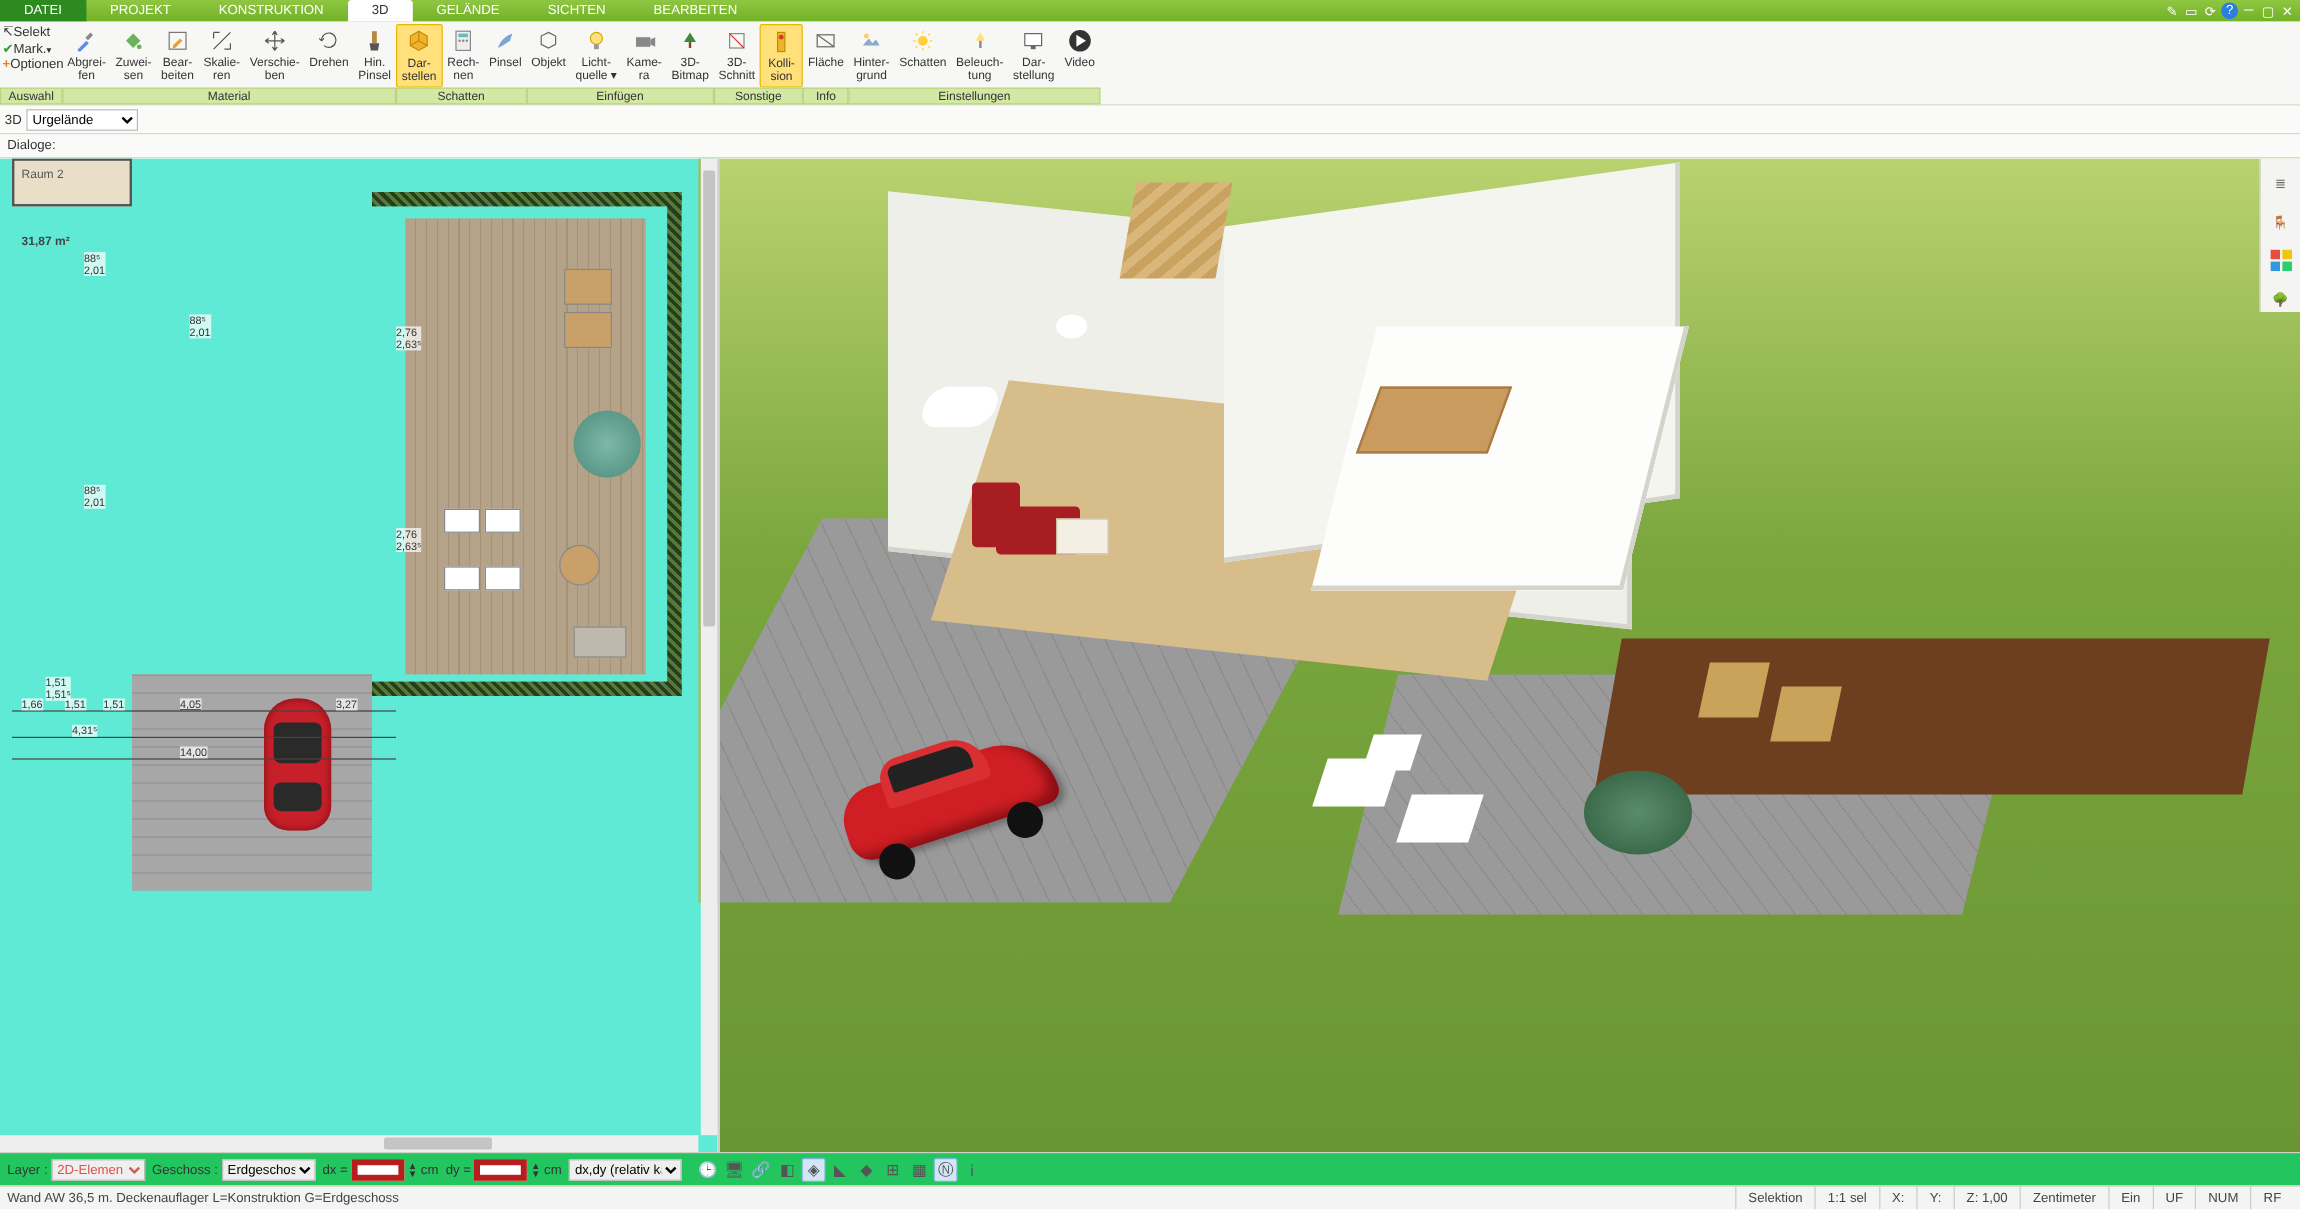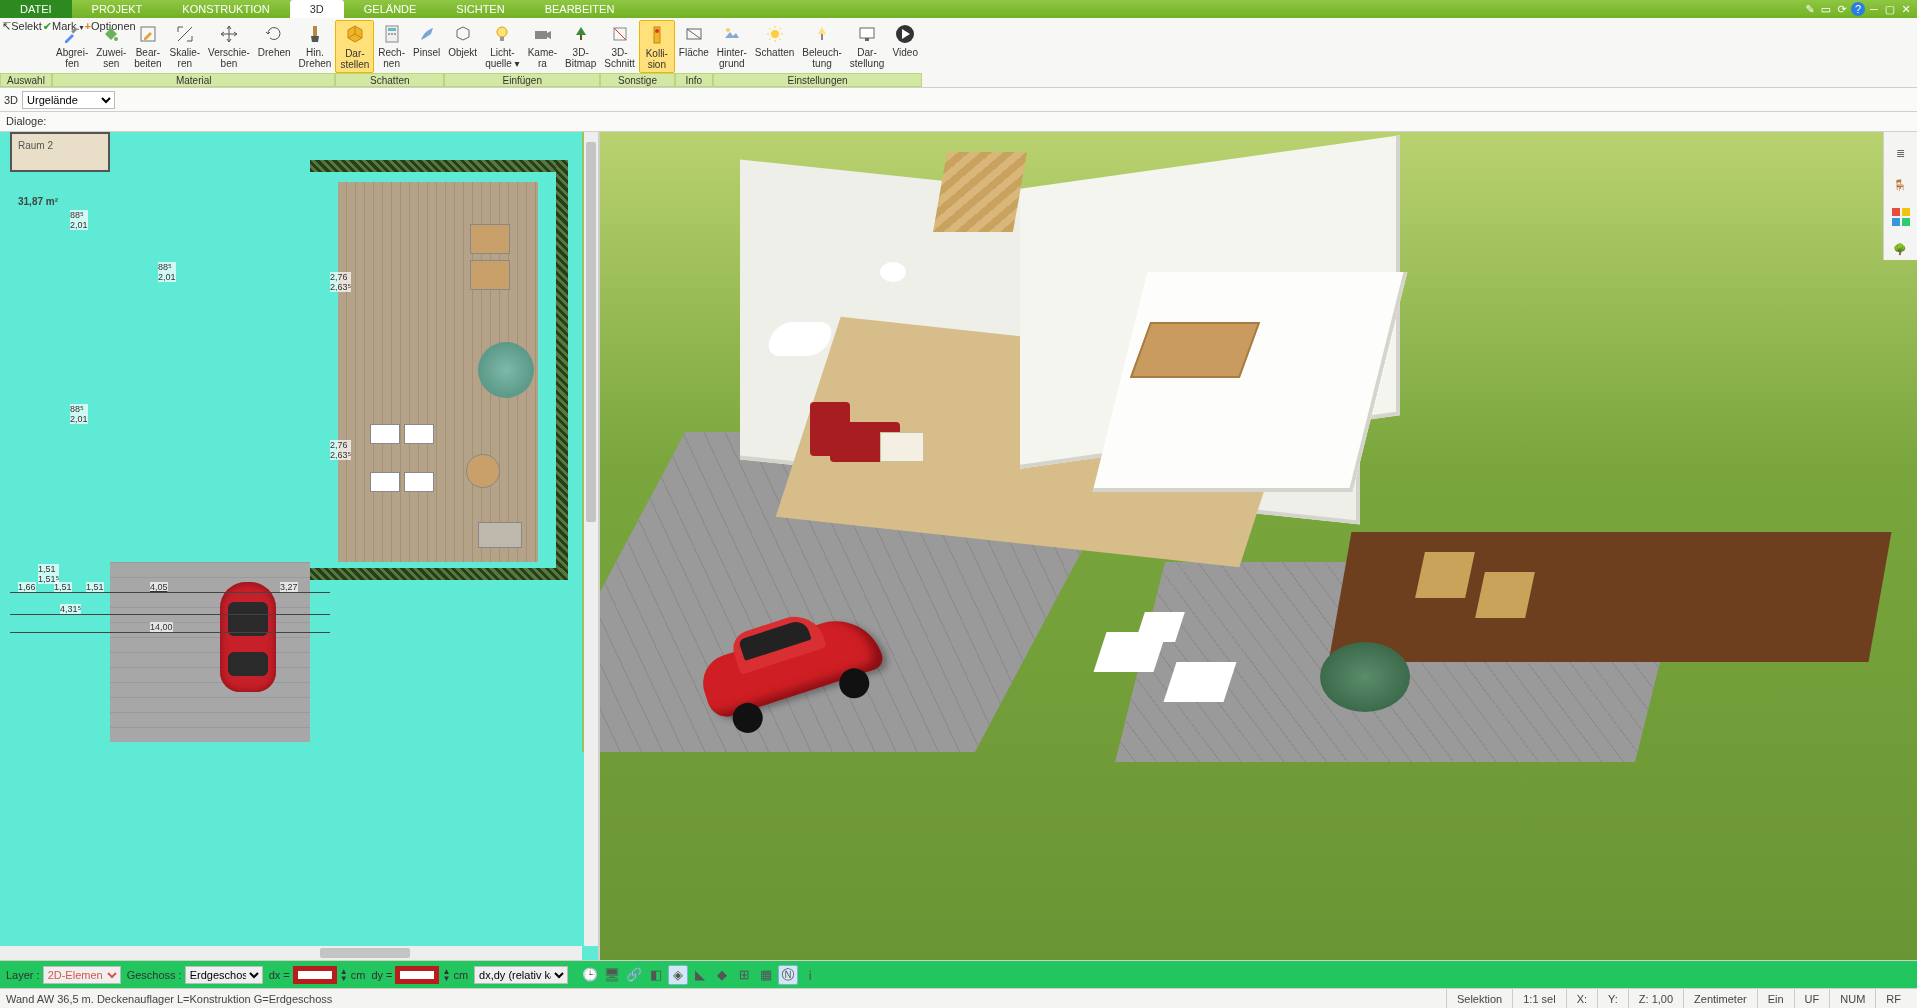--- a/index.html
+++ b/index.html
@@ -97,21 +97,21 @@
     <span>⟳</span>
     <span style="background:#2a7de1;border-radius:50%;">?</span>
     <span>─</span>
     <span>▢</span>
     <span>✕</span>
   </div>
 </div>
 
 <div class="ribbon">
   <div class="group" style="width:52px;">
-    <div class="items" style="flex-direction:row;gap:1px;width:100%;padding:2px;">
+    <div class="items" style="flex-direction:column;gap:1px;width:100%;padding:2px;">
       <div class="pl-btn sel"><span class="tick">↸</span><span>Selekt</span></div>
       <div class="pl-btn"><span class="tick" style="color:#2a9d2a">✔</span><span>Mark.</span><span style="font-size:8px;">▾</span></div>
       <div class="pl-btn"><span style="color:#e67e22;font-weight:bold;">+</span><span>Optionen</span></div>
     </div>
     <div class="group-label">Auswahl</div>
   </div>
 
   <div id="ribbon-groups" style="display:flex;">
       <div class="group">
         <div class="items">
@@ -173,21 +173,21 @@
             <div class="lbl">Drehen</div>
           </div>
           <div class="rbtn">
             <div class="ico">
               <svg width="20" height="20">
                 <rect x="8" y="2" width="4" height="10" fill="#b58843"></rect>
                 <path d="M6 12h8l-1 6H7z" fill="#555"></path>
               </svg>
             </div>
             <div class="lbl">Hin.
-Drehen</div>
+Pinsel</div>
           </div>
         </div>
         <div class="group-label">Material</div>
       </div>
       <div class="group">
         <div class="items">
           <div class="rbtn active">
             <div class="ico">
               <svg width="22" height="22">
                 <path d="M11 2l7 4v8l-7 4-7-4V6z" fill="#f0b429" stroke="#c08a10"></path>

